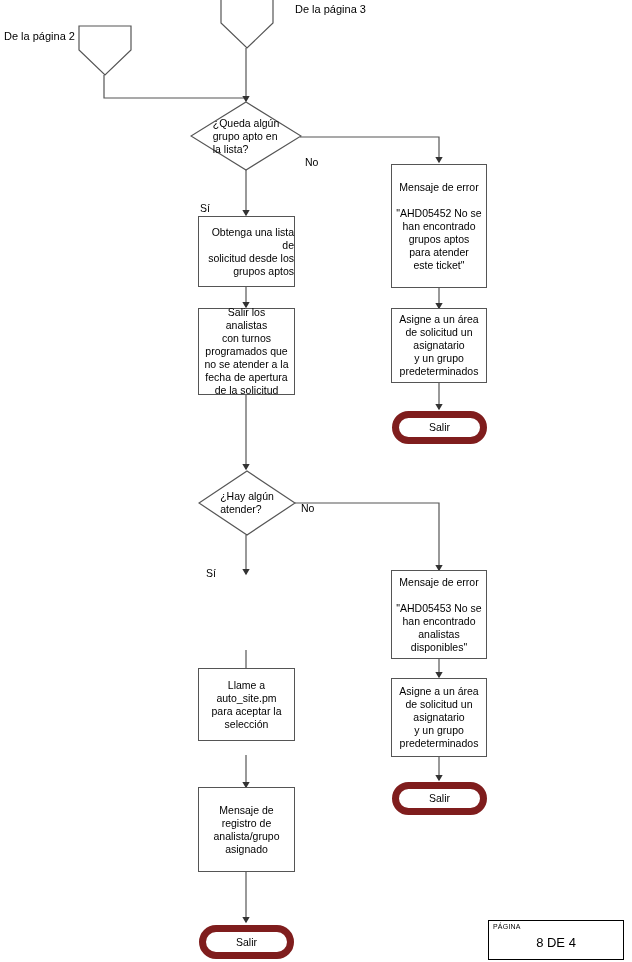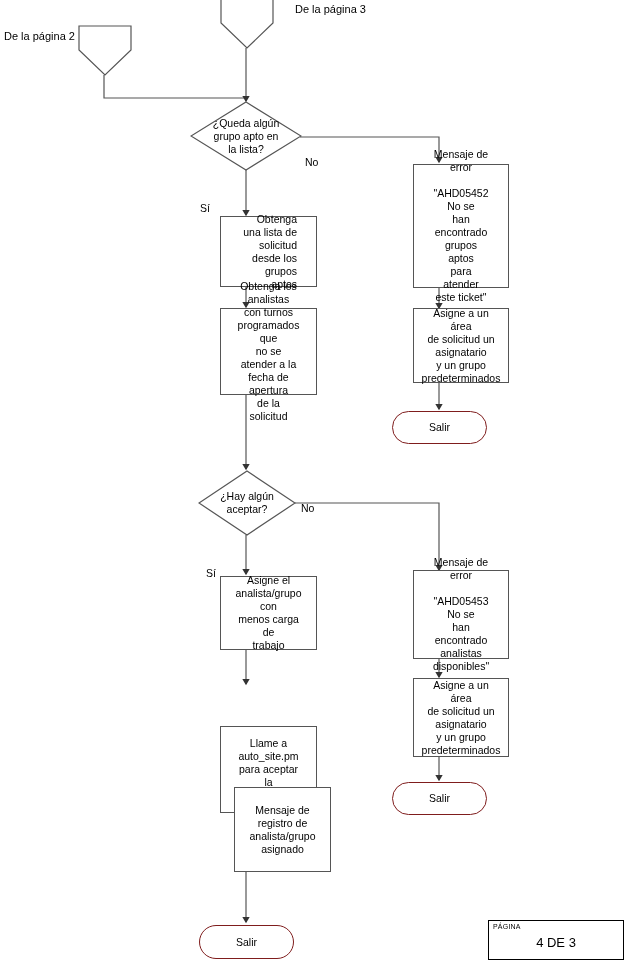--- a/index.html
+++ b/index.html
@@ -32,25 +32,24 @@
     align-items: center;
     justify-content: center;
     text-align: center;
     font-size: 10.5px;
     line-height: 13px;
     color: #000;
   }
   .proc {
     border: 1px solid #555555;
     background: #ffffff;
-    padding: 2px 19px;
-    margin-left: 22px;
+    padding: 2px 0;
   }
   .term {
-    border: 1px solid #7f1d1d;
+    border: 7px solid #7f1d1d;
     background: #ffffff;
     border-radius: 999px;
     font-size: 10.5px;
   }
   .diamond-wrap {
     position: absolute;
   }
   .diamond-wrap svg {
     position: absolute;
     left: 0;
@@ -58,21 +57,21 @@
   }
   .diamond-label {
     position: absolute;
     left: 0;
     top: 0;
     width: 100%;
     height: 100%;
     display: flex;
     align-items: center;
     justify-content: center;
-    text-align: center;
+    text-align: left;
     font-size: 10.5px;
     line-height: 13px;
   }
   .offpage {
     position: absolute;
   }
   .edge-label {
     position: absolute;
     font-size: 10.5px;
     line-height: 12px;
@@ -186,21 +185,21 @@
   <div class="node proc" style="left:198px; top:216px; width:97px; height:71px;text-align:right;">
     <div>
       <div>Obtenga una lista de</div>
       <div>solicitud desde los</div>
       <div>grupos aptos</div>
     </div>
   </div>
 
   <div class="node proc" style="left:198px; top:308px; width:97px; height:87px;">
     <div>
-      <div>Obtenga los</div>
+      <div>Salir los</div>
       <div>analistas</div>
       <div>con turnos</div>
       <div>programados que</div>
       <div>no se atender a la</div>
       <div>fecha de apertura</div>
       <div>de la solicitud</div>
     </div>
   </div>
 
   <div class="node proc" style="left:391px; top:164px; width:96px; height:124px;">
@@ -227,47 +226,39 @@
 
   <div class="node term" style="left:392px; top:411px; width:95px; height:33px;">Salir</div>
 
   <div class="diamond-wrap" style="left:198px; top:470px; width:98px; height:66px;">
     <svg width="98" height="66" viewBox="0 0 98 66" xmlns="http://www.w3.org/2000/svg">
       <path d="M49,1 L97,33 L49,65 L1,33 Z" fill="#ffffff" stroke="#555555" stroke-width="1.2"></path>
     </svg>
     <div class="diamond-label">
       <div>
         <div>¿Hay algún</div>
-        <div>aceptar?</div>
+        <div>atender?</div>
       </div>
     </div>
   </div>
 
   <div class="edge-label" style="left:301px; top:466px;">No</div>
   <div class="edge-label" style="left:206px; top:531px;">Sí</div>
 
-  <div class="node proc" style="left:198px; top:576px; width:97px; height:74px;">
-    <div>
-      <div>Asigne el</div>
-      <div>analista/grupo con</div>
-      <div>menos carga de</div>
-      <div>trabajo</div>
-    </div>
-  </div>
-
-  <div class="node proc" style="left:198px; top:726px; width:97px; height:87px;">
+
+  <div class="node proc" style="left:198px; top:668px; width:97px; height:73px;">
     <div>
       <div>Llame a</div>
       <div>auto_site.pm</div>
       <div>para aceptar la</div>
       <div>selección</div>
     </div>
   </div>
 
-  <div class="node proc" style="left:212px; top:787px; width:97px; height:85px;">
+  <div class="node proc" style="left:198px; top:787px; width:97px; height:85px;">
     <div>
       <div>Mensaje de</div>
       <div>registro de</div>
       <div>analista/grupo</div>
       <div>asignado</div>
     </div>
   </div>
 
   <div class="node term" style="left:199px; top:925px; width:95px; height:34px;">Salir</div>
 
@@ -289,16 +280,16 @@
       <div>asignatario</div>
       <div>y un grupo</div>
       <div>predeterminados</div>
     </div>
   </div>
 
   <div class="node term" style="left:392px; top:782px; width:95px; height:33px;">Salir</div>
 
   <div class="pagebox" style="left:488px; top:920px; width:136px; height:40px;">
     <div class="hdr">PÁGINA</div>
-    <div class="val">4 DE 3</div>
+    <div class="val">8 DE 4</div>
   </div>
 
 </div>
 
 </body></html>

